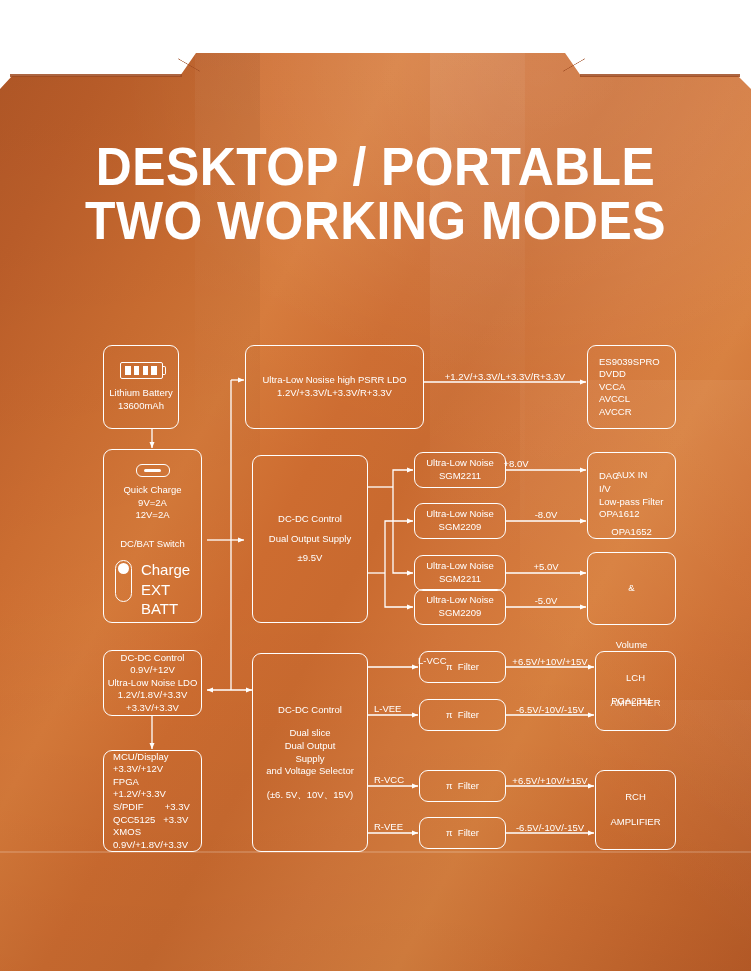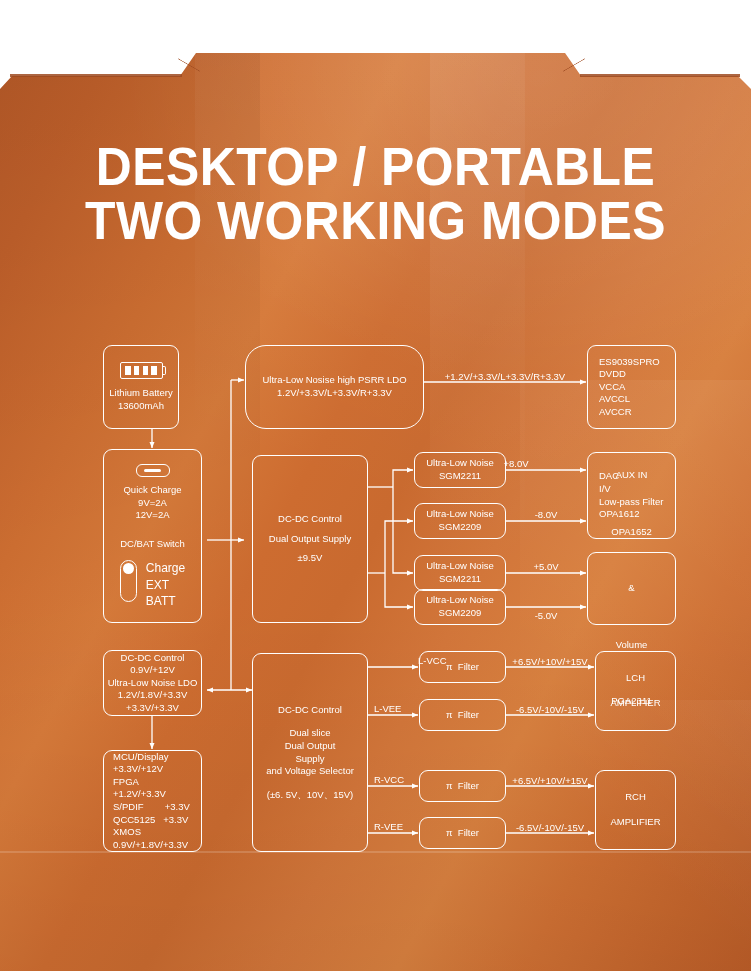--- a/index.html
+++ b/index.html
@@ -87,21 +87,21 @@
   .usbc{width:32px;height:11px;border:1.6px solid #fff;border-radius:6px;
         display:flex;align-items:center;justify-content:center;margin-bottom:7px;}
   .usbc i{display:block;width:17px;height:3.5px;background:#fff;border-radius:2px;}
   
   .swwrap{display:flex;align-items:flex-start;gap:9px;}
   .sw{width:17px;height:42px;border:1.5px solid #fff;border-radius:9px;
       display:flex;align-items:flex-start;justify-content:center;padding-top:2px;
       box-sizing:border-box;}
   .sw i{display:block;width:11px;height:11px;border-radius:50%;background:#fff;}
   .swlbls{display:flex;flex-direction:column;gap:4.5px;text-align:left;
-          font-size:12px;line-height:1;padding-top:2px;}
+          font-size:15px;line-height:1;padding-top:2px;}
 </style>
 </head>
 <body>
 
 <div id="panel">
   <div id="facets">
     <div class="facet f1"></div>
       <div class="facet f2"></div>
     <div class="facet f3"></div>
       <div class="facet f4"></div>
@@ -174,21 +174,21 @@
     <div class="batt">
       <i></i>
         <i></i>
         <i></i>
         <i></i>
     </div>
     <div class="ln">Lithium Battery</div>
     <div class="ln">13600mAh</div>
   </div>
 
-  <div class="box" style="left:245px;top:345px;width:179px;height:84px;border-radius:21px;">
+  <div class="box" style="left:245px;top:345px;width:179px;height:84px;">
     <div class="ln">Ultra-Low Nosise high PSRR LDO</div>
     <div class="ln">1.2V/+3.3V/L+3.3V/R+3.3V</div>
   </div>
 
   <div class="box lft" style="left:587px;top:345px;width:89px;height:84px;padding-left:11px;">
     <div class="ln">ES9039SPRO</div>
     <div class="ln">DVDD</div>
     <div class="ln">VCCA</div>
     <div class="ln">AVCCL</div>
     <div class="ln">AVCCR</div>
@@ -239,21 +239,21 @@
     <div class="ln">SGM2211</div>
   </div>
   <div class="box" style="left:414px;top:589px;width:92px;height:36px;">
     <div class="ln">Ultra-Low Noise</div>
     <div class="ln">SGM2209</div>
   </div>
 
   <div class="lbl c" style="left:516px;top:458px;">+8.0V</div>
   <div class="lbl c" style="left:546px;top:509px;">-8.0V</div>
   <div class="lbl c" style="left:546px;top:561px;">+5.0V</div>
-  <div class="lbl c" style="left:546px;top:610px;">-5.0V</div>
+  <div class="lbl c" style="left:546px;top:595px;">-5.0V</div>
 
   <div class="box lft" style="left:587px;top:452px;width:89px;height:87px;padding-left:11px;">
     <div class="ln">DAC</div>
     <div class="ln">I/V</div>
     <div class="ln">Low-pass Filter</div>
     <div class="ln">OPA1612</div>
   </div>
 
   <div class="box" style="left:587px;top:552px;width:89px;height:73px;gap:44px;">
     <div class="ln">AUX IN</div>

